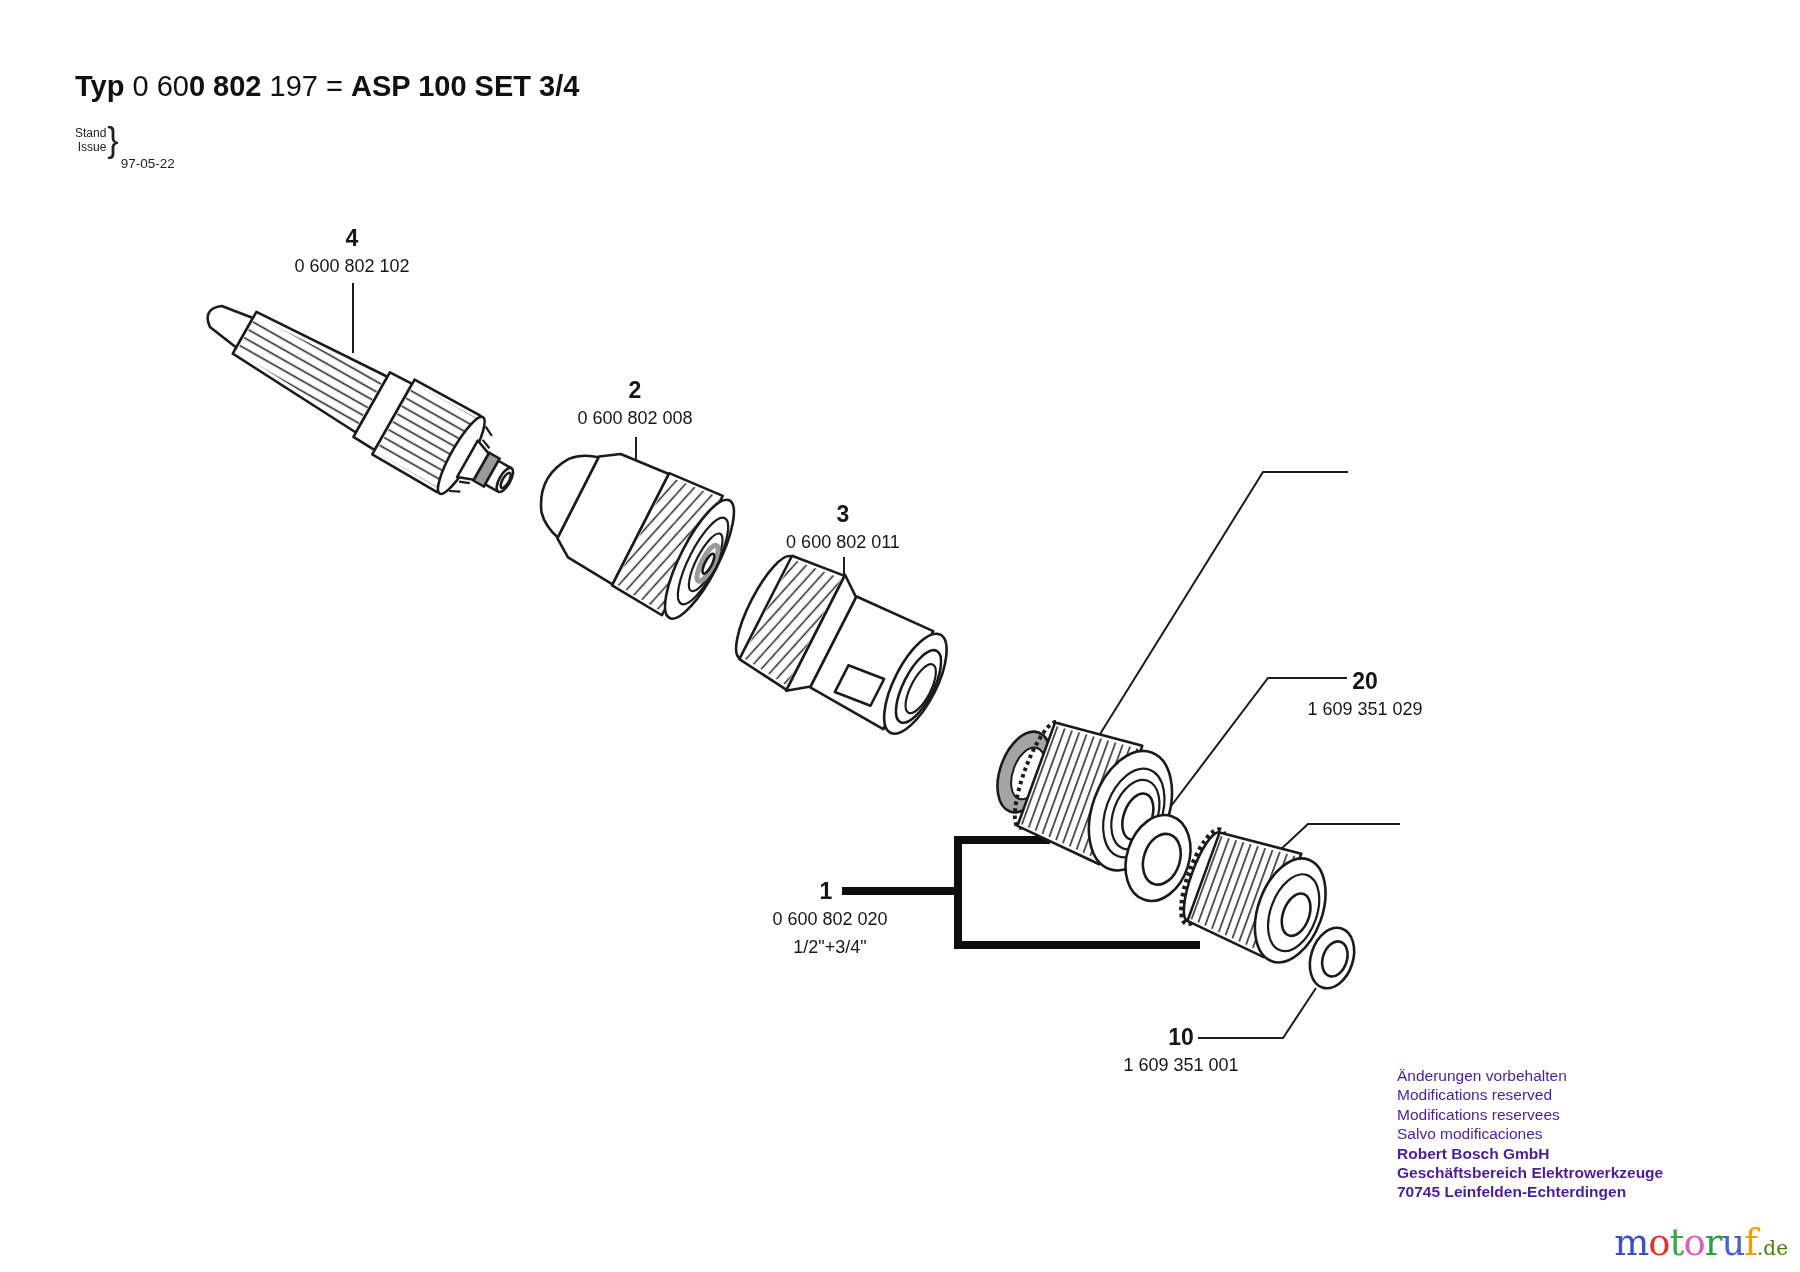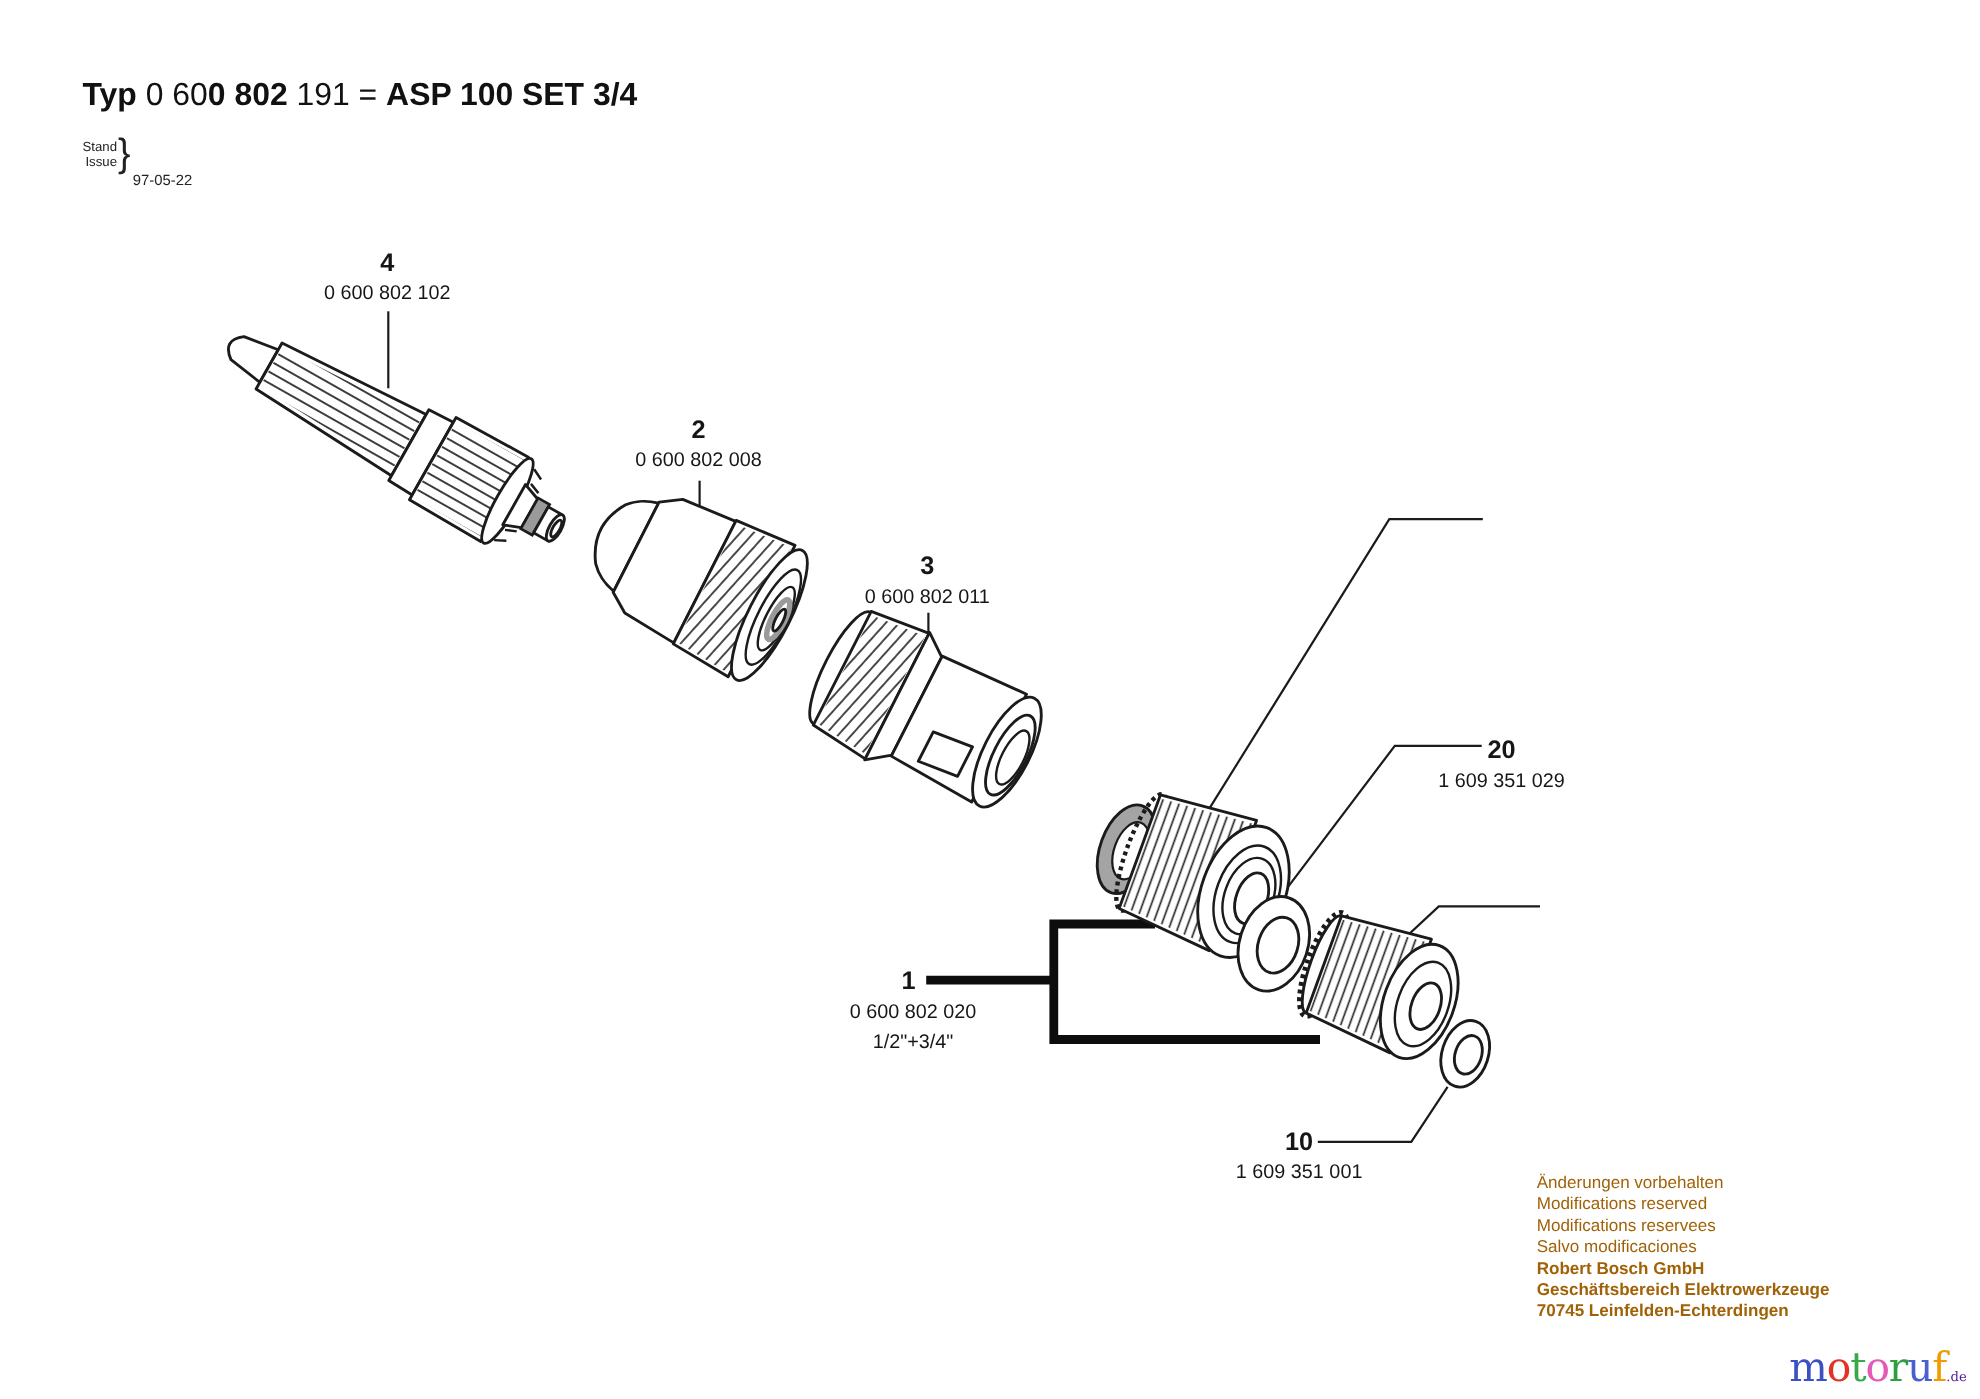--- a/index.html
+++ b/index.html
@@ -16,26 +16,26 @@
 
   .issue{position:absolute;left:75px;top:108px;display:flex;align-items:center;color:#222;}
   .issue-labels{font-size:12px;line-height:14px;text-align:right;}
   .issue-brace{font-size:34px;font-weight:400;margin:0 2px 0 1px;transform:scaleY(1.05);}
   .issue-date{font-size:13.5px;margin-top:48px;}
 
   .plabel{position:absolute;transform:translateX(-50%);text-align:center;white-space:nowrap;color:#161616;}
   .pref{font-size:23px;font-weight:bold;line-height:28px;}
   .pnum,.psize{font-size:18px;line-height:28px;}
 
-  .footer{position:absolute;left:1397px;top:1066px;font-size:15.5px;line-height:19.4px;color:#a16207;white-space:nowrap;}
+  .footer{position:absolute;left:1397px;top:1066px;font-size:15.5px;line-height:19.4px;color:#4c1d95;white-space:nowrap;}
   .footer .bold{font-weight:bold;}
 
   .watermark{position:absolute;right:12px;top:1221px;font-family:"DejaVu Serif",serif;
              font-size:37px;letter-spacing:-1px;white-space:nowrap;}
-  .watermark .suffix{font-size:12px;color:#4c1d95;letter-spacing:0;margin-top:24px;}
+  .watermark .suffix{font-size:20px;color:#4d7c0f;letter-spacing:0;margin-top:24px;}
 </style>
 </head>
 <body>
 
 <div class="page">
 
   <svg width="1800" height="1272" viewBox="0 0 1800 1272">
     <defs>
       <pattern id="pLong" width="9" height="9" patternUnits="userSpaceOnUse">
         <path d="M0,4.5 H9" stroke="#242424" stroke-width="1.6"></path>
@@ -125,21 +125,21 @@
       <ellipse class="fn" cx="105" cy="3" rx="23" ry="40"></ellipse>
       <ellipse class="fw" cx="108" cy="4" rx="13" ry="22" stroke-width="3"></ellipse>
     </g>
 
     <g transform="rotate(18,1332,958)">
       <ellipse class="fw" cx="1332" cy="958" rx="21" ry="31" stroke-width="3"></ellipse>
       <ellipse class="fw" cx="1335" cy="958" rx="12" ry="18" stroke-width="2.4"></ellipse>
     </g>
   </svg>
 
-  <div class="title"><span class="b">Typ </span><span>0 60</span><span class="b">0 802</span><span> 191 = </span><span class="b">ASP 100 SET 3/4</span></div>
+  <div class="title"><span class="b">Typ </span><span>0 60</span><span class="b">0 802</span><span> 197 = </span><span class="b">ASP 100 SET 3/4</span></div>
 
   <div class="issue">
     <div class="issue-labels">
       <div>Stand</div>
       <div>Issue</div>
     </div>
     <div class="issue-brace">}</div>
     <div class="issue-date">97-05-22</div>
   </div>
 

